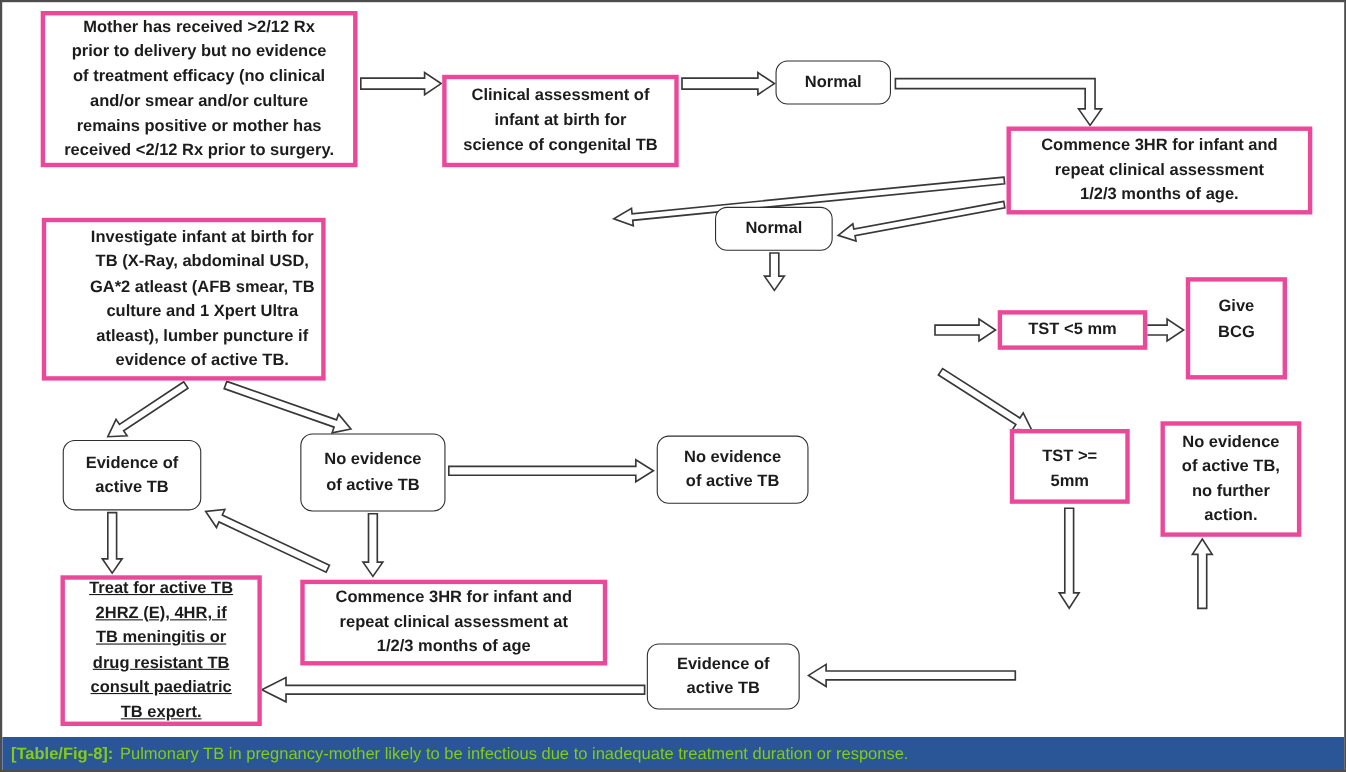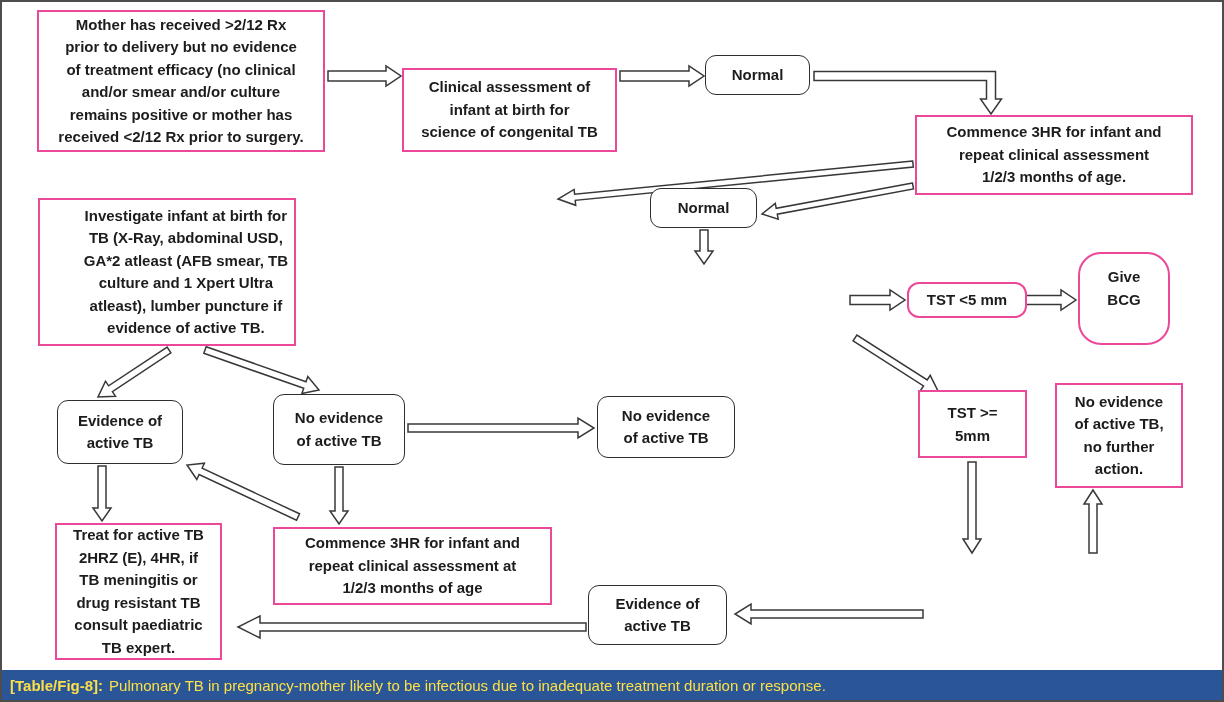--- a/index.html
+++ b/index.html
@@ -6,40 +6,40 @@
   #figure{
     position:relative;width:1220px;height:698px;
     border:2px solid #4d4d4d;background:#fff;overflow:hidden;
     font-family:"Liberation Sans","DejaVu Sans",sans-serif;
   }
   #arrows{position:absolute;left:0;top:0;width:1220px;height:698px;pointer-events:none;}
   .node{
     position:absolute;display:flex;align-items:center;justify-content:center;
     background:#fff;color:#1c1c1c;text-align:center;box-sizing:border-box;
   }
-  .rect{border:2px solid #ec4899;}
+  .rect{border:4px solid #ec4899;}
   .round{border:1.6px solid #2e2e2e;border-radius:11px;}
   .lbl{font-weight:bold;font-size:15px;line-height:1.5;white-space:pre-line;padding:2px 6px;}
   
   #n-mother{left:35px;top:8px;width:288px;height:142px;}
   #n-assess-birth{left:400px;top:38px;width:215px;height:84px;margin-top:28px;}
   #n-normal1{left:703px;top:53px;width:105px;height:40px;}
   #n-commence-top{left:913px;top:113px;width:278px;height:80px;}
   #n-abnormal{left:421px;top:190px;width:129px;height:46px;}
   #n-normal2{left:648px;top:186px;width:107px;height:40px;}
   #n-investigate{left:36px;top:196px;width:258px;height:148px;justify-content:flex-end;}
   #n-three-months{left:671px;top:264px;width:175px;height:87px;}
-  #n-tst-less{left:905px;top:280px;width:120px;height:36px;border-radius:12px;}
-  #n-give-bcg{left:1076px;top:250px;width:92px;height:93px;align-items:flex-start;padding-top:10px;border-radius:23px;}
+  #n-tst-less{left:905px;top:280px;width:136px;height:36px;}
+  #n-give-bcg{left:1076px;top:250px;width:92px;height:93px;align-items:flex-start;padding-top:10px;}
   #n-evidence-left{left:55px;top:398px;width:126px;height:64px;}
   #n-no-evidence-left{left:271px;top:392px;width:132px;height:71px;}
   #n-no-evidence-mid{left:595px;top:394px;width:138px;height:62px;}
   #n-tst-ge{left:916px;top:388px;width:109px;height:68px;align-items:flex-start;padding-top:8px;}
   #n-no-action{left:1053px;top:381px;width:128px;height:105px;}
-  #n-treat{left:53px;top:521px;width:167px;height:137px;}
+  #n-treat{left:53px;top:521px;width:183px;height:137px;text-decoration:underline;}
   #n-commence-bottom{left:271px;top:525px;width:279px;height:78px;}
   #n-evidence-bottom{left:586px;top:583px;width:139px;height:60px;}
   #n-clinical-xray{left:923px;top:553px;width:257px;height:75px;align-items:flex-start;padding-top:6px;}
   
   #caption{
     position:absolute;left:0;right:0;bottom:0;height:30px;
     background:#2a5596;color:#fff;display:flex;align-items:center;
     font-size:15px;padding:0 8px;box-sizing:border-box;white-space:nowrap;
   }
   #caption .tag{font-weight:bold;margin-right:6px;}
@@ -142,17 +142,17 @@
   <div class="node rect" id="n-commence-bottom">
     <span class="lbl">Commence 3HR for infant and
 repeat clinical assessment at
 1/2/3 months of age</span>
   </div>
   <div class="node round" id="n-evidence-bottom">
     <span class="lbl">Evidence of
 active TB</span>
   </div>
 
-  <div id="caption" style="background: rgb(42, 85, 150); color: #fde047; margin-top: 25px;">
+  <div id="caption" style="background: rgb(42, 85, 150); color: #84cc16; margin-top: 25px;">
     <span class="tag">[Table/Fig-8]:</span>
     <span>Pulmonary TB in pregnancy-mother likely to be infectious due to inadequate treatment duration or response.</span>
   </div>
 </div>
 
 </body></html>

